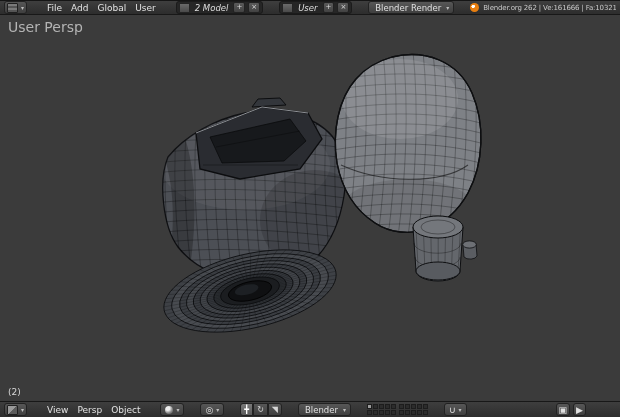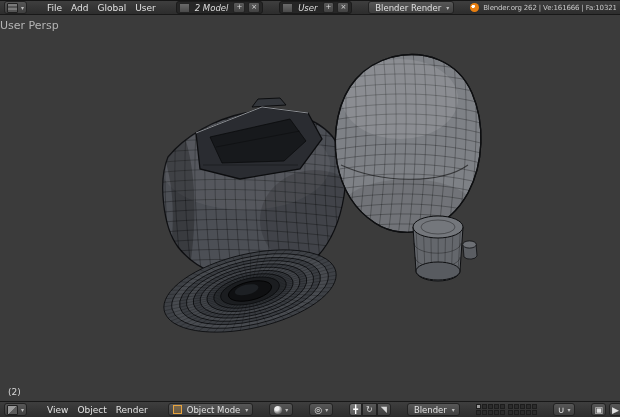--- a/index.html
+++ b/index.html
@@ -35,21 +35,21 @@
   .segbtn.active{background:linear-gradient(#7a7a7a,#5a5a5a);color:#fff;}
   .layers{display:flex;gap:3px;align-items:center;}
   .layergrp{display:grid;grid-template-columns:repeat(5,5px);grid-auto-rows:5px;gap:1px;}
   .layer-cell{background:#2c2c2c;border:1px solid #1d1d1d;box-sizing:border-box;}
   .layer-cell.on{background:#9b9b9b;}
   .right-tools{margin-left:auto;margin-right:30px;display:flex;gap:3px;}
 
   
   .viewport{position:relative;flex:1;background:#3b3b3b;overflow:hidden;}
   .viewport svg{position:absolute;inset:0;width:100%;height:100%;display:block;}
-  .view-label{position:absolute;top:4px;left:0;font-size:11px;color:#b4b4b4;}
+  .view-label{position:absolute;top:4px;left:8px;font-size:14px;color:#b4b4b4;}
   .obj-label{position:absolute;bottom:4px;left:8px;font-size:9px;color:#d8d8d8;}
 </style>
 </head>
 <body>
 
 <div class="app">
 
   <header class="bar topbar">
     <div class="btn sq">
       <span class="etype-icon"></span>
@@ -278,28 +278,23 @@
     <span class="obj-label">(2)</span>
   </main>
 
   <footer class="bar bottombar">
     <div class="btn sq">
       <span class="etype-icon vtype"></span>
       <span class="caret">▾</span>
     </div>
     <nav class="menus">
       <span class="menu">View</span>
+      <span class="menu">Persp</span>
       <span class="menu">Object</span>
-      <span class="menu">Render</span>
     </nav>
-    <div class="btn">
-      <span class="cube-icon"></span>
-      <span class="sel-text">Object Mode</span>
-      <span class="caret">▾</span>
-    </div>
     <div class="btn">
       <span class="sphere-icon"></span>
       <span class="caret">▾</span>
     </div>
     <div class="btn">
       <span>◎</span>
       <span class="caret">▾</span>
     </div>
     <div class="seg">
       <span class="segbtn active">╋</span>

